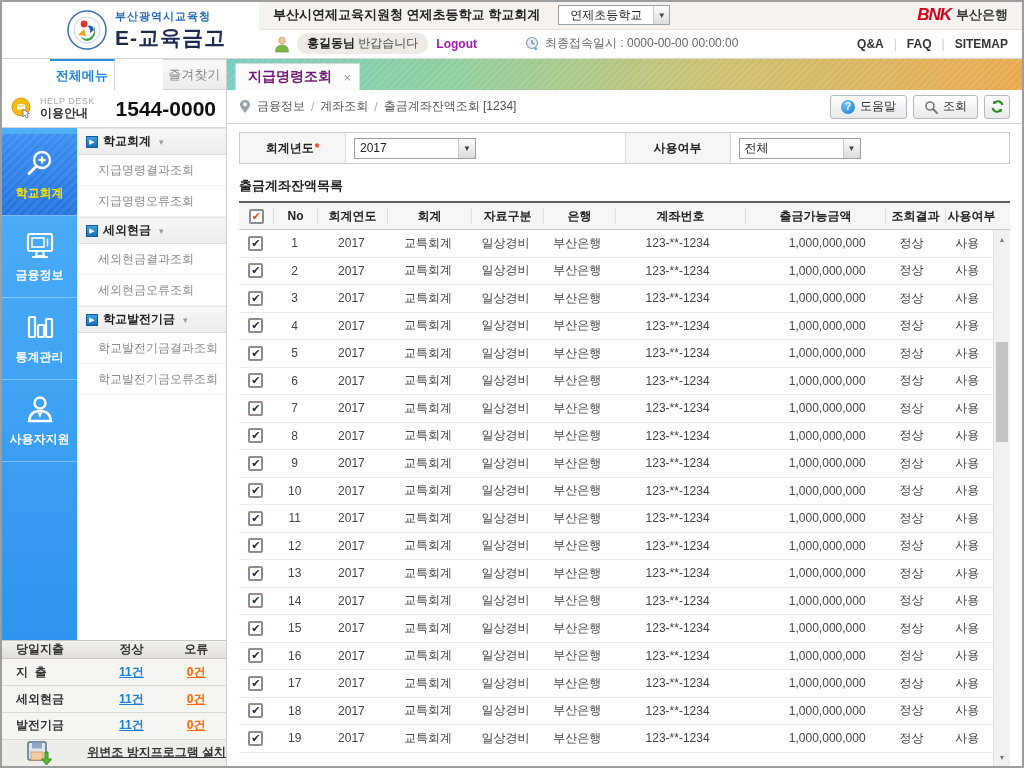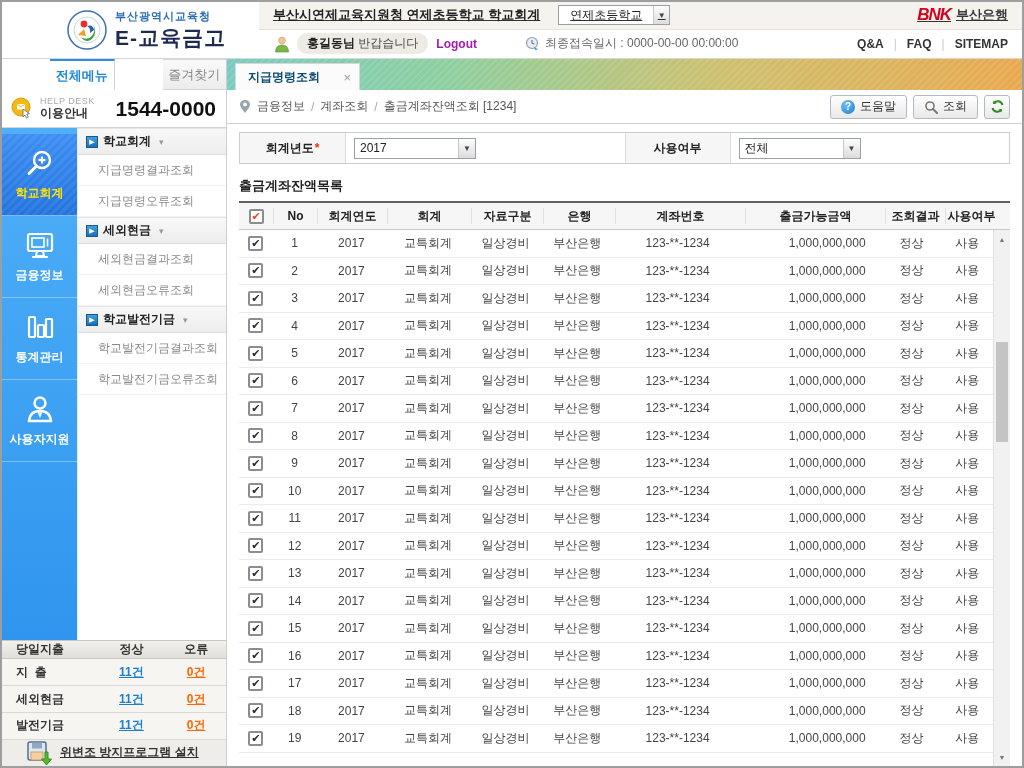--- a/index.html
+++ b/index.html
@@ -6,21 +6,21 @@
   html,body { width:1024px; height:768px; }
   body { font-family:"Liberation Sans","DejaVu Sans",sans-serif; font-size:12px; color:#333; background:#fff; }
   .frame { width:1024px; height:768px; border:2px solid #9e9e9e; background:#fff; display:flex; flex-direction:column; overflow:hidden; }
 
   
   .header { height:57px; display:flex; flex:0 0 auto; border-bottom:1px solid #d8d8d8; }
   .logo-area { width:225px; display:flex; align-items:center; justify-content:center; gap:8px; background:#fff;margin-left:32px; }
   .logo-text .org { color:#2a6db5; font-weight:bold; font-size:11px; letter-spacing:1px; }
   .logo-text .app { color:#1d2b50; font-weight:bold; font-size:21px; letter-spacing:1px; }
   .header-right { flex:1; display:flex; flex-direction:column; }
-  .header-row1 { height:28px; background:#f6f3ee; display:flex; align-items:center; padding:0 14px 0 14px; border-bottom:1px solid #e7e3dc;text-decoration:underline; }
+  .header-row1 { height:28px; background:#f6f3ee; display:flex; align-items:center; padding:0 14px 0 14px; border-bottom:1px solid #e7e3dc; }
   .frame-title { font-weight:bold; font-size:13px; color:#222; }
   .school-select { margin-left:18px; width:112px; height:20px; border:1px solid #9aa0a8; background:#fff; display:flex; align-items:center; }
   .school-select .val { flex:1; text-align:center; font-size:12px; color:#222; }
   .school-select .arrow-box { width:16px; height:100%; border-left:1px solid #c8c8c8; background:linear-gradient(#fdfdfd,#dddddd); display:flex; align-items:center; justify-content:center; font-size:8px; color:#444; }
   .bnk { margin-left:auto; display:flex; align-items:center; gap:5px; }
   .bnk .bnk-mark { color:#d6001c; font-weight:bold; font-style:italic; font-size:17px; letter-spacing:-1px; }
   .bnk .bnk-name { color:#3a3a3a; font-weight:bold; font-size:13px; }
   .header-row2 { height:29px; background:#fff; display:flex; align-items:center; padding:0 14px; }
   .greet-pill { background:#eeebe5; border-radius:10px; padding:2px 10px; margin:0 8px 0 6px; color:#444; }
   .greet-pill b { color:#222; }
@@ -63,30 +63,30 @@
 
   
   .stats { flex:0 0 auto; height:126px; background:#efede9; border-top:1px solid #c9c6c0; display:flex; flex-direction:column; }
   .stats-hd { height:24px; display:flex; align-items:center; background:linear-gradient(#f3f1ed,#e2dfda); border-bottom:1px solid #ccc9c3; font-weight:bold; color:#333; font-size:12px; }
   .stats-row { height:36px; display:flex; align-items:center; background:#f7f5f2; border-bottom:1px solid #dcd9d3; }
   .st-label { width:95px; padding-left:14px; font-weight:bold; color:#333; font-size:12px; white-space:pre; }
   .st-normal { width:70px; text-align:center; }
   .st-error  { width:60px; text-align:center; }
   .lnk-blue { color:#1a7fd0; font-weight:bold; text-decoration:underline; cursor:pointer; }
   .lnk-orange { color:#ff6600; font-weight:bold; text-decoration:underline; cursor:pointer; }
-  .install { flex:1; display:flex; align-items:center; gap:8px; padding-left:24px; }
+  .install { flex:1; display:flex; align-items:center; gap:8px; padding-left:24px;justify-content:space-between; }
   .install a { font-weight:bold; color:#333; font-size:12px; text-decoration:underline; cursor:pointer; }
 
   
   .tabstrip { height:31px; flex:0 0 auto; background:
       repeating-linear-gradient(135deg, rgba(255,255,255,.10) 0 2px, rgba(0,0,0,0) 2px 5px),
       linear-gradient(90deg,#79ccc0 0%, #8ecf9f 28%, #cdc06f 62%, #e9a94e 100%);
       display:flex; align-items:flex-end; padding-left:8px; }
   .doc-tab { height:27px; width:125px; background:#fbfbfb; border:1px solid #d8d8d8; border-bottom:none; display:flex; align-items:center; justify-content:space-between; padding:0 8px 0 12px; cursor:pointer; }
-  .doc-tab .tlabel { font-weight:bold; color:#0c4a6e; font-size:12px; }
+  .doc-tab .tlabel { font-weight:bold; color:#701a75; font-size:14px; }
   .doc-tab .tclose { color:#9a9a9a; font-size:13px; cursor:pointer; }
 
   .breadcrumb-bar { height:34px; flex:0 0 auto; background:#fff; border-bottom:1px solid #d2d2d2; display:flex; align-items:center; padding:0 12px; gap:6px; }
   .bc-item { color:#555; font-size:12px; cursor:pointer; }
   .bc-sep { color:#aaa; }
   .bc-actions { margin-left:auto; display:flex; align-items:center; gap:6px; }
   .btn { height:24px; border:1px solid #b3bac2; border-radius:3px; background:linear-gradient(#ffffff,#e9e9e9); display:flex; align-items:center; gap:5px; padding:0 10px; font-size:12px; color:#333; cursor:pointer; }
   .btn .qmark { width:14px; height:14px; border-radius:50%; background:radial-gradient(circle at 35% 30%, #6fc0f5, #1d7cd0); color:#fff; font-size:10px; font-weight:bold; display:flex; align-items:center; justify-content:center; }
   .btn-sq { width:26px; justify-content:center; padding:0; }
 

